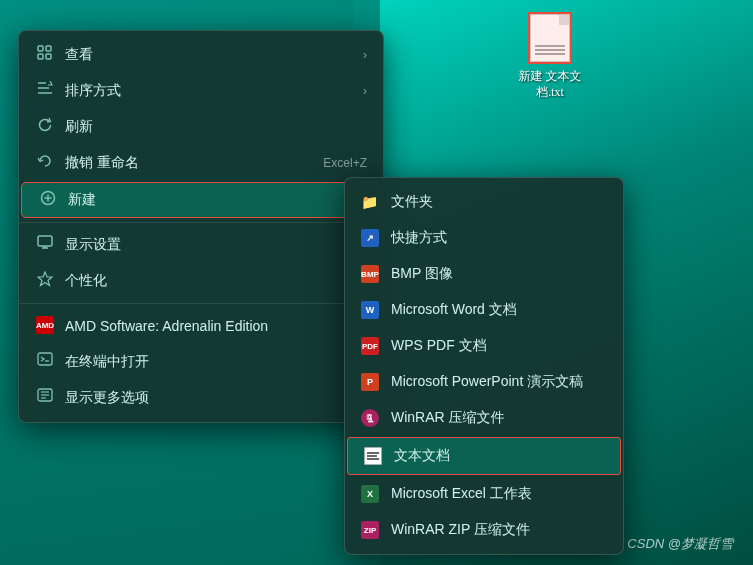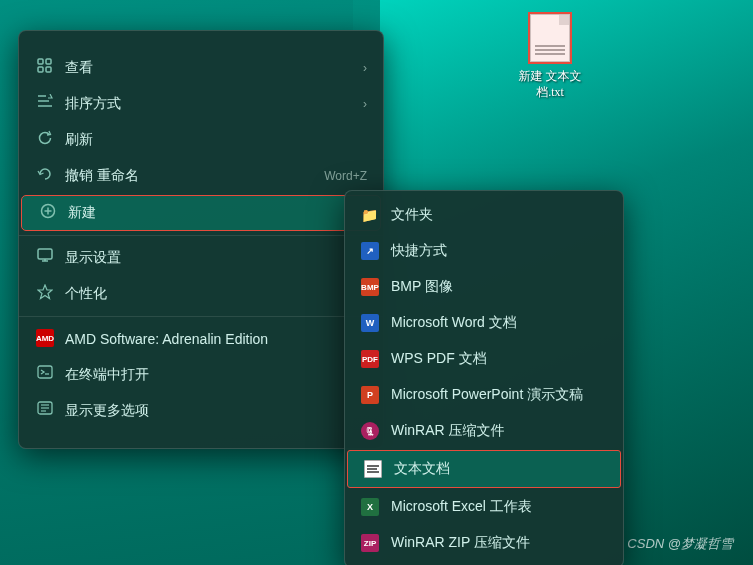--- a/index.html
+++ b/index.html
@@ -104,21 +104,21 @@
 
     
     .context-menu {
       position: absolute;
       top: 30px;
       left: 18px;
       width: 366px;
       background: rgba(20, 55, 50, 0.97);
       border: 1px solid rgba(255,255,255,0.15);
       border-radius: 8px;
-      padding: 19px 0;
+      padding: 6px 0;
       z-index: 100;
       box-shadow: 0 8px 32px rgba(0,0,0,0.6);
     }
 
     .menu-item {
       display: flex;
       align-items: center;
       padding: 7px 16px;
       color: #d0f0ea;
       cursor: pointer;
@@ -291,21 +291,21 @@
     </div>
 
     <div class="menu-item">
       <span class="menu-icon">
         <svg width="16" height="16" viewBox="0 0 16 16" fill="none">
           <path d="M3 8A5 5 0 1 1 8 13" stroke="#80c0b0" stroke-width="1.5" fill="none"></path>
           <polyline points="1,5 3,8.5 6.5,7" stroke="#80c0b0" stroke-width="1.3" fill="none"></polyline>
         </svg>
       </span>
       <span class="menu-text">撤销 重命名</span>
-      <span class="menu-shortcut">Word+Z</span>
+      <span class="menu-shortcut">Excel+Z</span>
     </div>
 
     <div class="menu-item highlighted">
       <span class="menu-icon">
         <svg width="16" height="16" viewBox="0 0 16 16" fill="none">
           <circle cx="8" cy="8" r="6.5" stroke="#80c0b0" stroke-width="1.5"></circle>
           <line x1="8" y1="4.5" x2="8" y2="11.5" stroke="#80c0b0" stroke-width="1.5"></line>
           <line x1="4.5" y1="8" x2="11.5" y2="8" stroke="#80c0b0" stroke-width="1.5"></line>
         </svg>
       </span>

